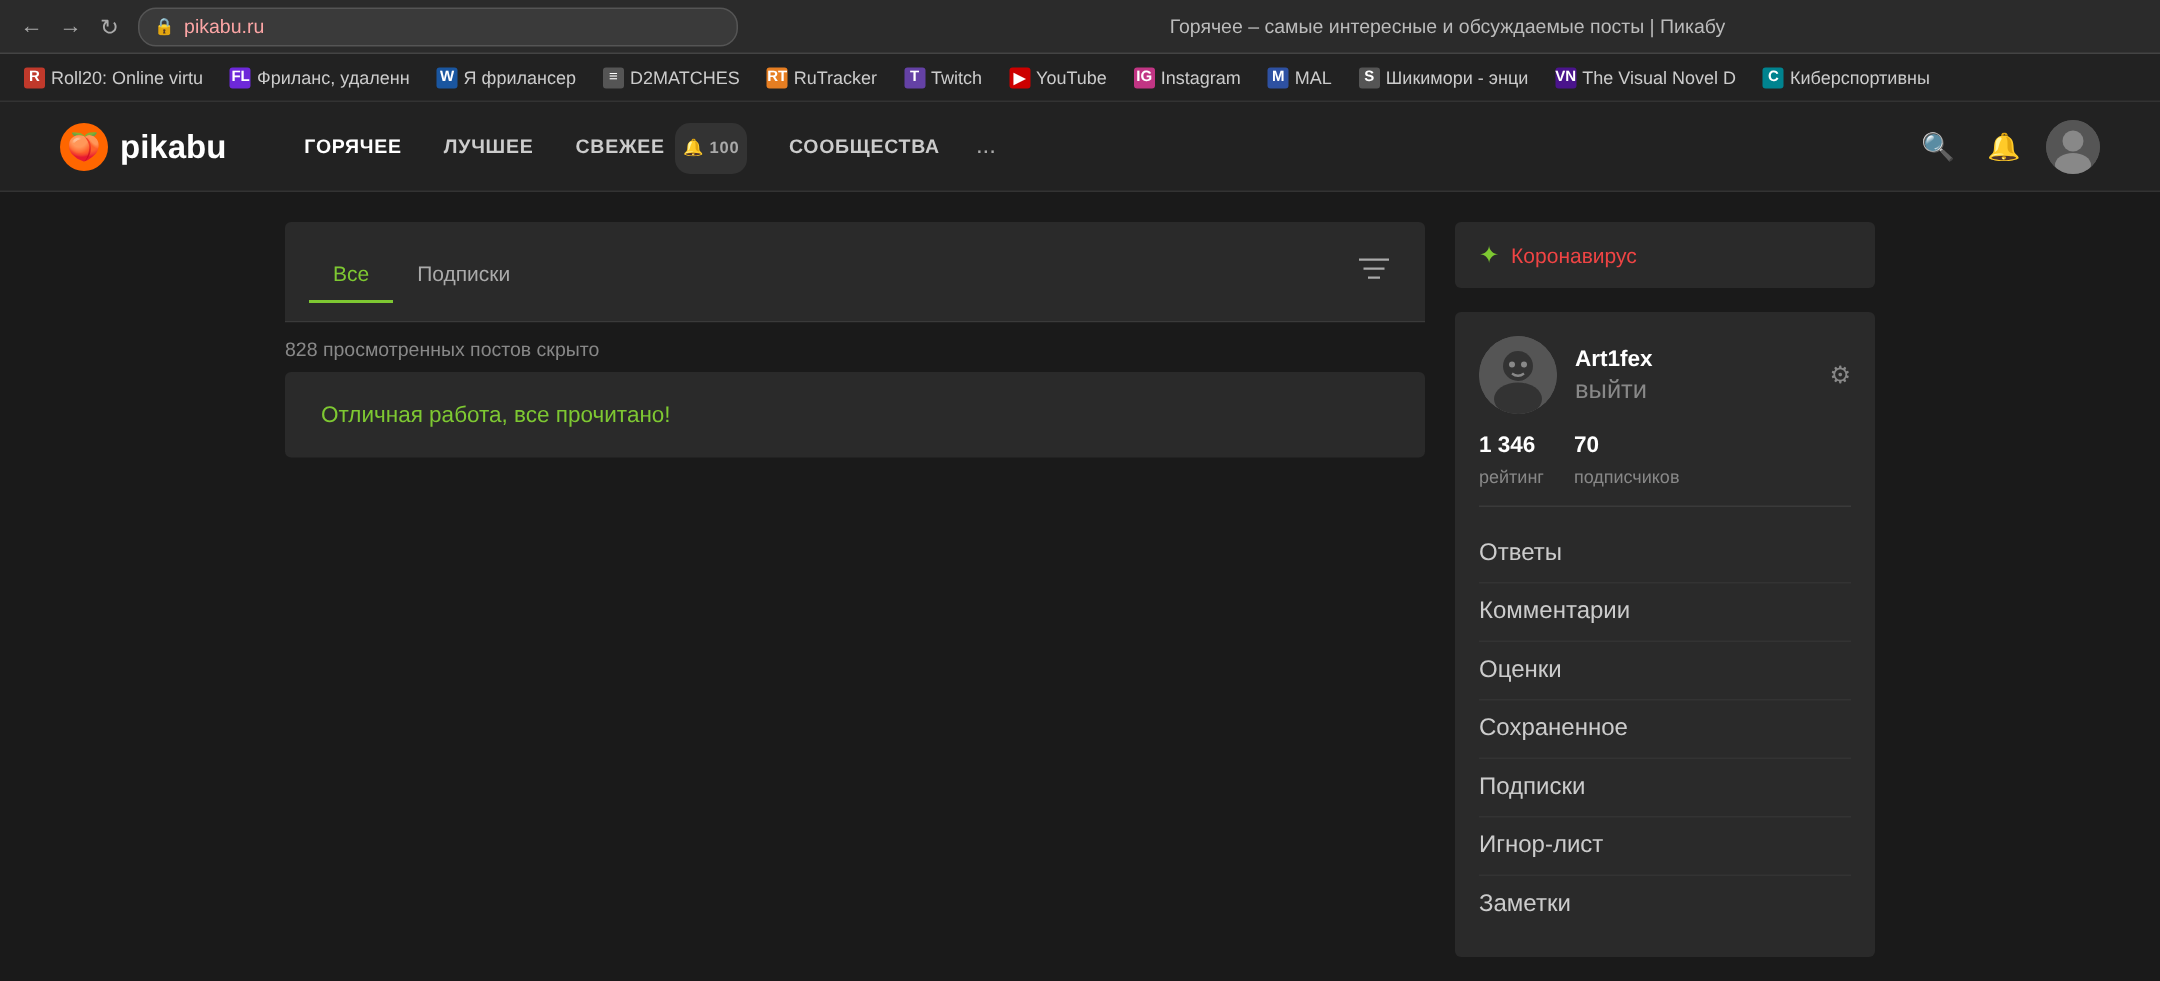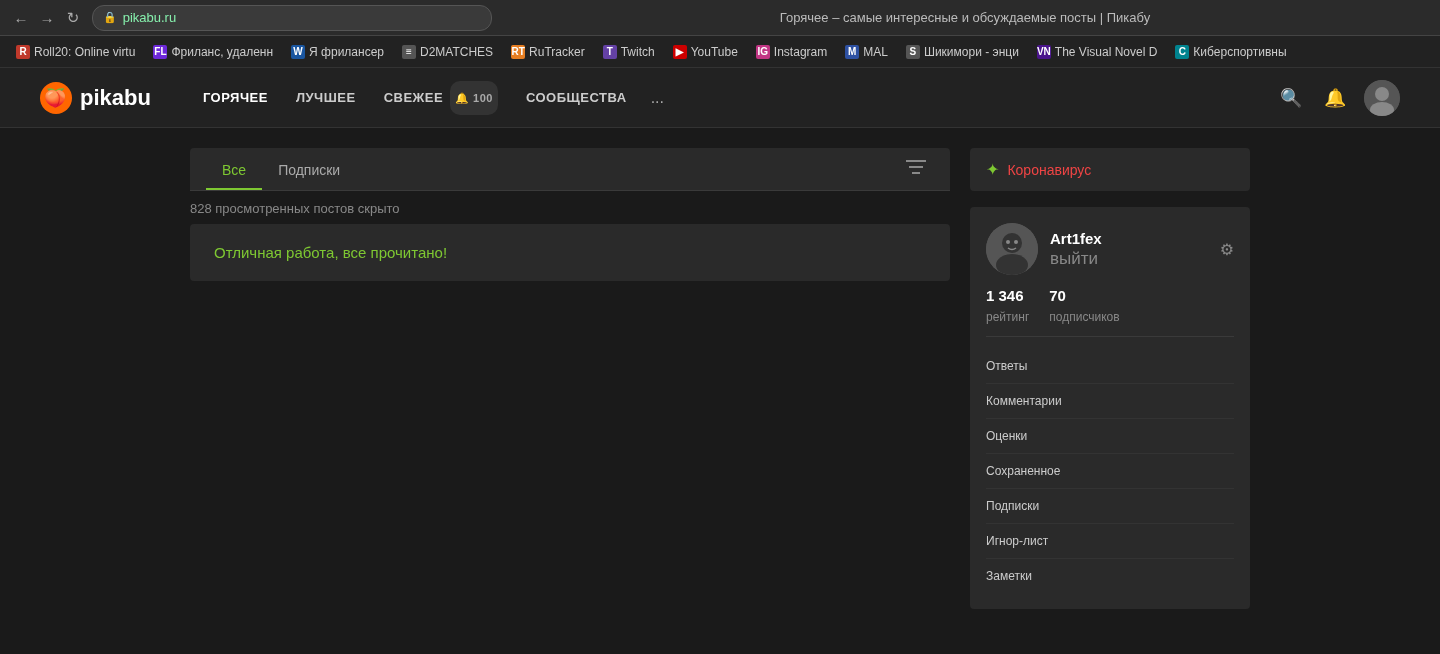--- a/index.html
+++ b/index.html
@@ -24,21 +24,21 @@
       height: 26px;
       display: flex;
       align-items: center;
       padding: 0 10px;
       gap: 6px;
       flex: 1;
       max-width: 400px;
       margin: 0 auto;
     }
     .lock-icon { color: #aaa; font-size: 11px; }
-    .address-text { color: #86efac; font-size: 13px; }
+    .address-text { color: #fca5a5; font-size: 13px; }
     .page-title-bar {
       flex: 1;
       text-align: center;
       color: #bbb;
       font-size: 13px;
     }
 
     
     .bookmarks-bar {
       background: #222;
@@ -112,21 +112,21 @@
 
     
     .content-area { flex: 1; min-width: 0; }
 
     
     .tabs-bar {
       background: #2a2a2a;
       border-radius: 4px 4px 0 0;
       display: flex;
       align-items: center;
-      padding: 0 16px;
+      padding: 12px 16px;
       border-bottom: 1px solid #3a3a3a;
     }
     .tab-item {
       padding: 14px 16px 12px;
       cursor: pointer;
       font-size: 14px;
       color: #aaa;
       position: relative;
     }
     .tab-item.active { color: #7ec832; }
@@ -195,21 +195,21 @@
     .stat-item { display: flex; gap: 6px; align-items: baseline; flex-direction: column; }
     .stat-number { color: #fff; font-size: 15px; font-weight: bold; }
     .stat-label { color: #888; font-size: 12px; }
     .divider { height: 1px; background: #3a3a3a; margin: 12px 0; }
 
     
     .sidebar-nav { }
     .sidebar-nav-item {
       padding: 10px 0;
       color: #ccc;
-      font-size: 12px;
+      font-size: 16px;
       cursor: pointer;
       border-bottom: 1px solid #333;
     }
     .sidebar-nav-item:last-child { border-bottom: none; }
   </style>
 </head>
 <body>
 
 <div class="browser-bar">
   <div class="nav-icons">

